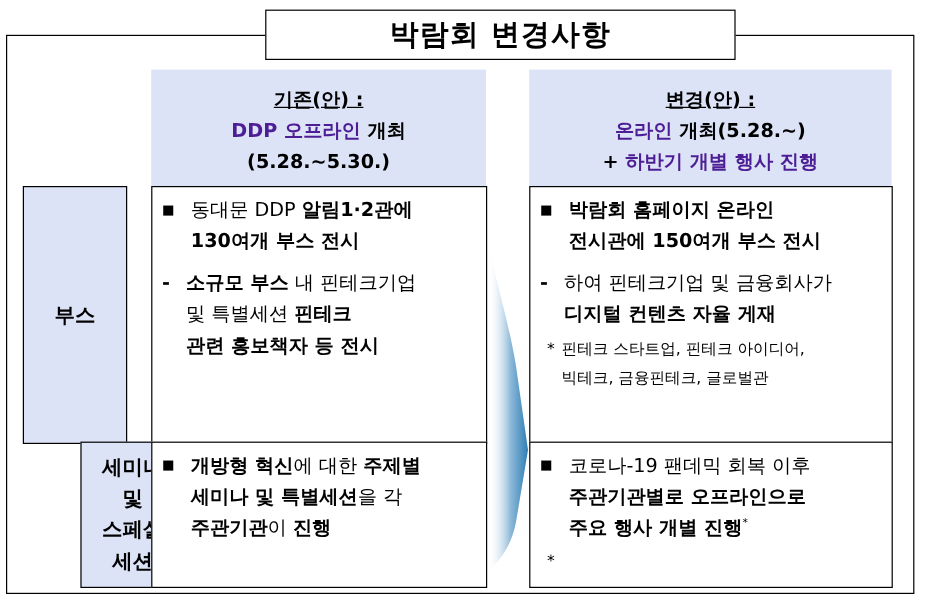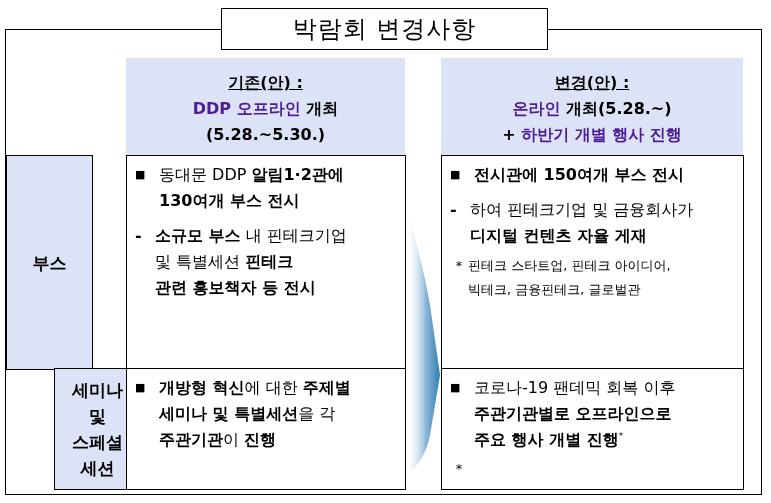--- a/index.html
+++ b/index.html
@@ -1,31 +1,31 @@
 <!DOCTYPE html>
 <html><head>
 <meta charset="utf-8">
 <style>
   html, body { margin:0; padding:0; background:#ffffff; }
   body { width:771px; height:503px; position:relative; overflow:hidden;
          font-family:"DejaVu Sans", "Liberation Sans", sans-serif; color:#000; }
   .frame { position:absolute; left:5px; top:29px; width:757px; height:466px;
            border:1.5px solid #000; box-sizing:border-box; }
-  .title-box { position:absolute; left:221px; top:8px; width:327px; height:42px;
+  .title-box { position:absolute; left:221px; top:8px; width:392px; height:42px;
                border:1.5px solid #000; box-sizing:border-box; background:#fff;
                display:flex; align-items:center; justify-content:center;
-               font-size:24px; font-weight:normal; letter-spacing:1px; z-index:2; }
+               font-size:24px; font-weight:bold; letter-spacing:1px; z-index:2; }
   .head { position:absolute; top:58px; height:102px; background:#dde3f6;
           display:flex; flex-direction:column; align-items:center; justify-content:center;
           font-size:16px; font-weight:bold; line-height:26px; text-align:center; }
   .head.left { left:126px; width:279px; }
   .head.right { left:441px; width:302px; }
   .u { text-decoration:underline; }
   .blue { color:#4c1d95; }
-  .label { position:absolute; left:6px; width:87px; background:#dde3f6;
+  .label { position:absolute; left:19px; width:87px; background:#dde3f6;
            border:1.5px solid #000; box-sizing:border-box;
            display:flex; align-items:center; justify-content:center; text-align:center;
            font-size:17px; font-weight:bold; line-height:26px; }
   .label.r1 { top:155px; height:215px; }
   .label.r2 { top:368px; height:122px; border-top:1.5px solid #000;margin-left:48px; }
   .cell { position:absolute; border:1.5px solid #000; box-sizing:border-box;
           background:#fff; font-size:16px; line-height:26px; padding:6px 8px 0 8px; }
   .cell.l1 { left:126px; top:155px; width:280px; height:215px; }
   .cell.l2 { left:126px; top:368px; width:280px; height:122px; }
   .cell.r1 { left:441px; top:155px; width:303px; height:215px; }
@@ -86,20 +86,21 @@
       <div><span>및 특별세션 </span><span class="b">핀테크</span></div>
       <div class="b">관련 홍보책자 등 전시</div>
     </div>
   </div>
 </div>
 
 <div class="cell r1">
   <div class="item">
     <span class="bullet">■</span>
     <div>
+      <div class="b">박람회 홈페이지 온라인</div>
       <div class="b">전시관에 150여개 부스 전시</div>
     </div>
   </div>
   <div class="gap"></div>
   <div class="item">
     <span class="dash">-</span>
     <div>
       <div>하여 핀테크기업 및 금융회사가</div>
       <div class="b">디지털 컨텐츠 자율 게재</div>
     </div>

